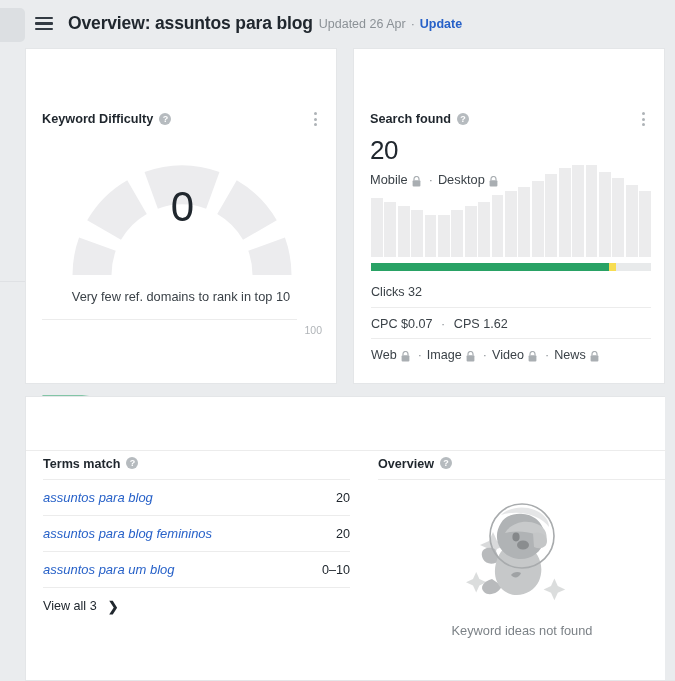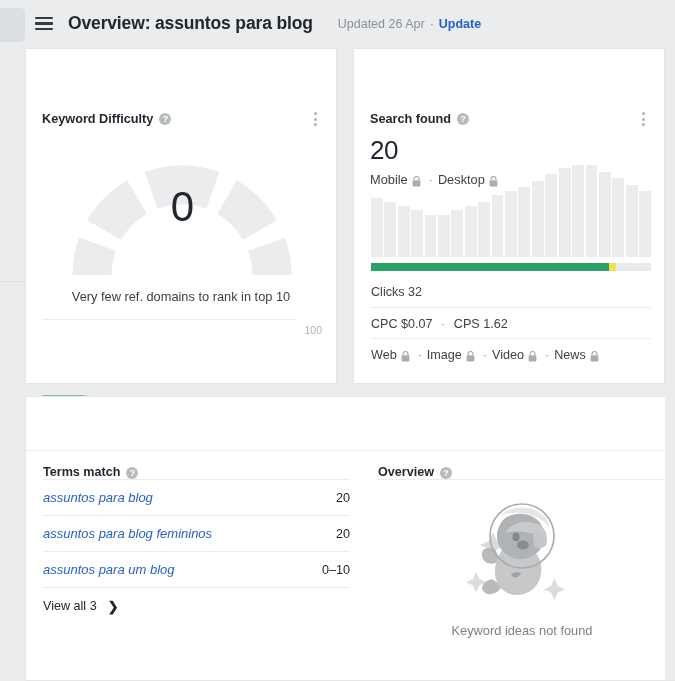--- a/index.html
+++ b/index.html
@@ -19,21 +19,21 @@
                background: #dcdfe2; border-radius: 5px; }
   .rail-divider { position: absolute; left: 0; top: 281px; width: 25px; height: 1px; background: #dfe1e4; }
 
   
   .header { position: absolute; left: 25px; top: 0; width: 650px; height: 47px;
             background: #eaecee; display: flex; align-items: center; }
   .hamburger { width: 18px; height: 14px; margin-left: 10px; margin-right: 15px;
                display: flex; flex-direction: column; justify-content: space-between; cursor: pointer; }
   .hamburger span { display: block; height: 2.4px; background: #333b43; border-radius: 1px; }
   .page-title { font-size: 17.5px; font-weight: bold; color: #20272e; letter-spacing: -0.15px; }
-  .updated { font-size: 12.5px; color: #8b9196; margin-left: 25px; }
+  .updated { font-size: 12.5px; color: #8b9196; margin-left: 6px; }
   .dot-sep { font-size: 12.5px; color: #8b9196; margin: 0 5px; }
   .update-link { font-size: 12.5px; color: #2761c8; font-weight: bold; cursor: pointer; }
 
   
   .card { position: absolute; background: #fff; border: 1px solid #e4e6e8; }
   .card-head { display: flex; align-items: center; padding: 14px 14px 0 16px; margin-top: 48px; }
   .card-title { font-size: 12.7px; font-weight: bold; color: #1f262d; }
 
   .help { display:inline-flex; align-items:center; justify-content:center;
           width: 12px; height: 12px; border-radius: 50%; background: #b6bbbf;
@@ -84,21 +84,21 @@
   
   #ki-panel { position: absolute; left: 25px; top: 396px; width: 640px; height: 285px;
               background: #fff; border: 1px solid #e4e6e8; border-right: none; }
   .ki-title { font-size: 12.7px; font-weight: bold; color: #1f262d; padding: 20px 0 0 17px; }
   .ki-head-rule { position: absolute; left: 0; top: 53px; width: 640px; height: 1px; background: #ececec; }
 
   .col-left { position: absolute; left: 17px; top: 60px; width: 307px; }
   .col-right { position: absolute; left: 352px; top: 60px; width: 288px; }
 
   .col-head { font-size: 12.6px; font-weight: bold; color: #1f262d; display: flex;
-              align-items: flex-end; height: 22px; }
+              align-items: flex-start; height: 22px; }
   .kw-rule { height: 1px; background: #ececec; }
   .kw-row { display: flex; align-items: center; justify-content: space-between; height: 35px; }
   .kw-link { font-size: 13px; color: #2761c8; cursor: pointer; font-style: italic; }
   .kw-vol { font-size: 12.6px; color: #20272e; }
   .view-all { display: flex; align-items: center; height: 36px; font-size: 12.6px;
               color: #20272e; cursor: pointer; }
   .chev { margin-left: 11px; font-size: 13px; font-weight: bold; color: #20272e; }
 
   .empty-wrap { position: absolute; left: 352px; top: 96px; width: 288px; text-align: center; }
   .empty-msg { font-size: 12.8px; color: #7c8287; margin-top: 8px; }

